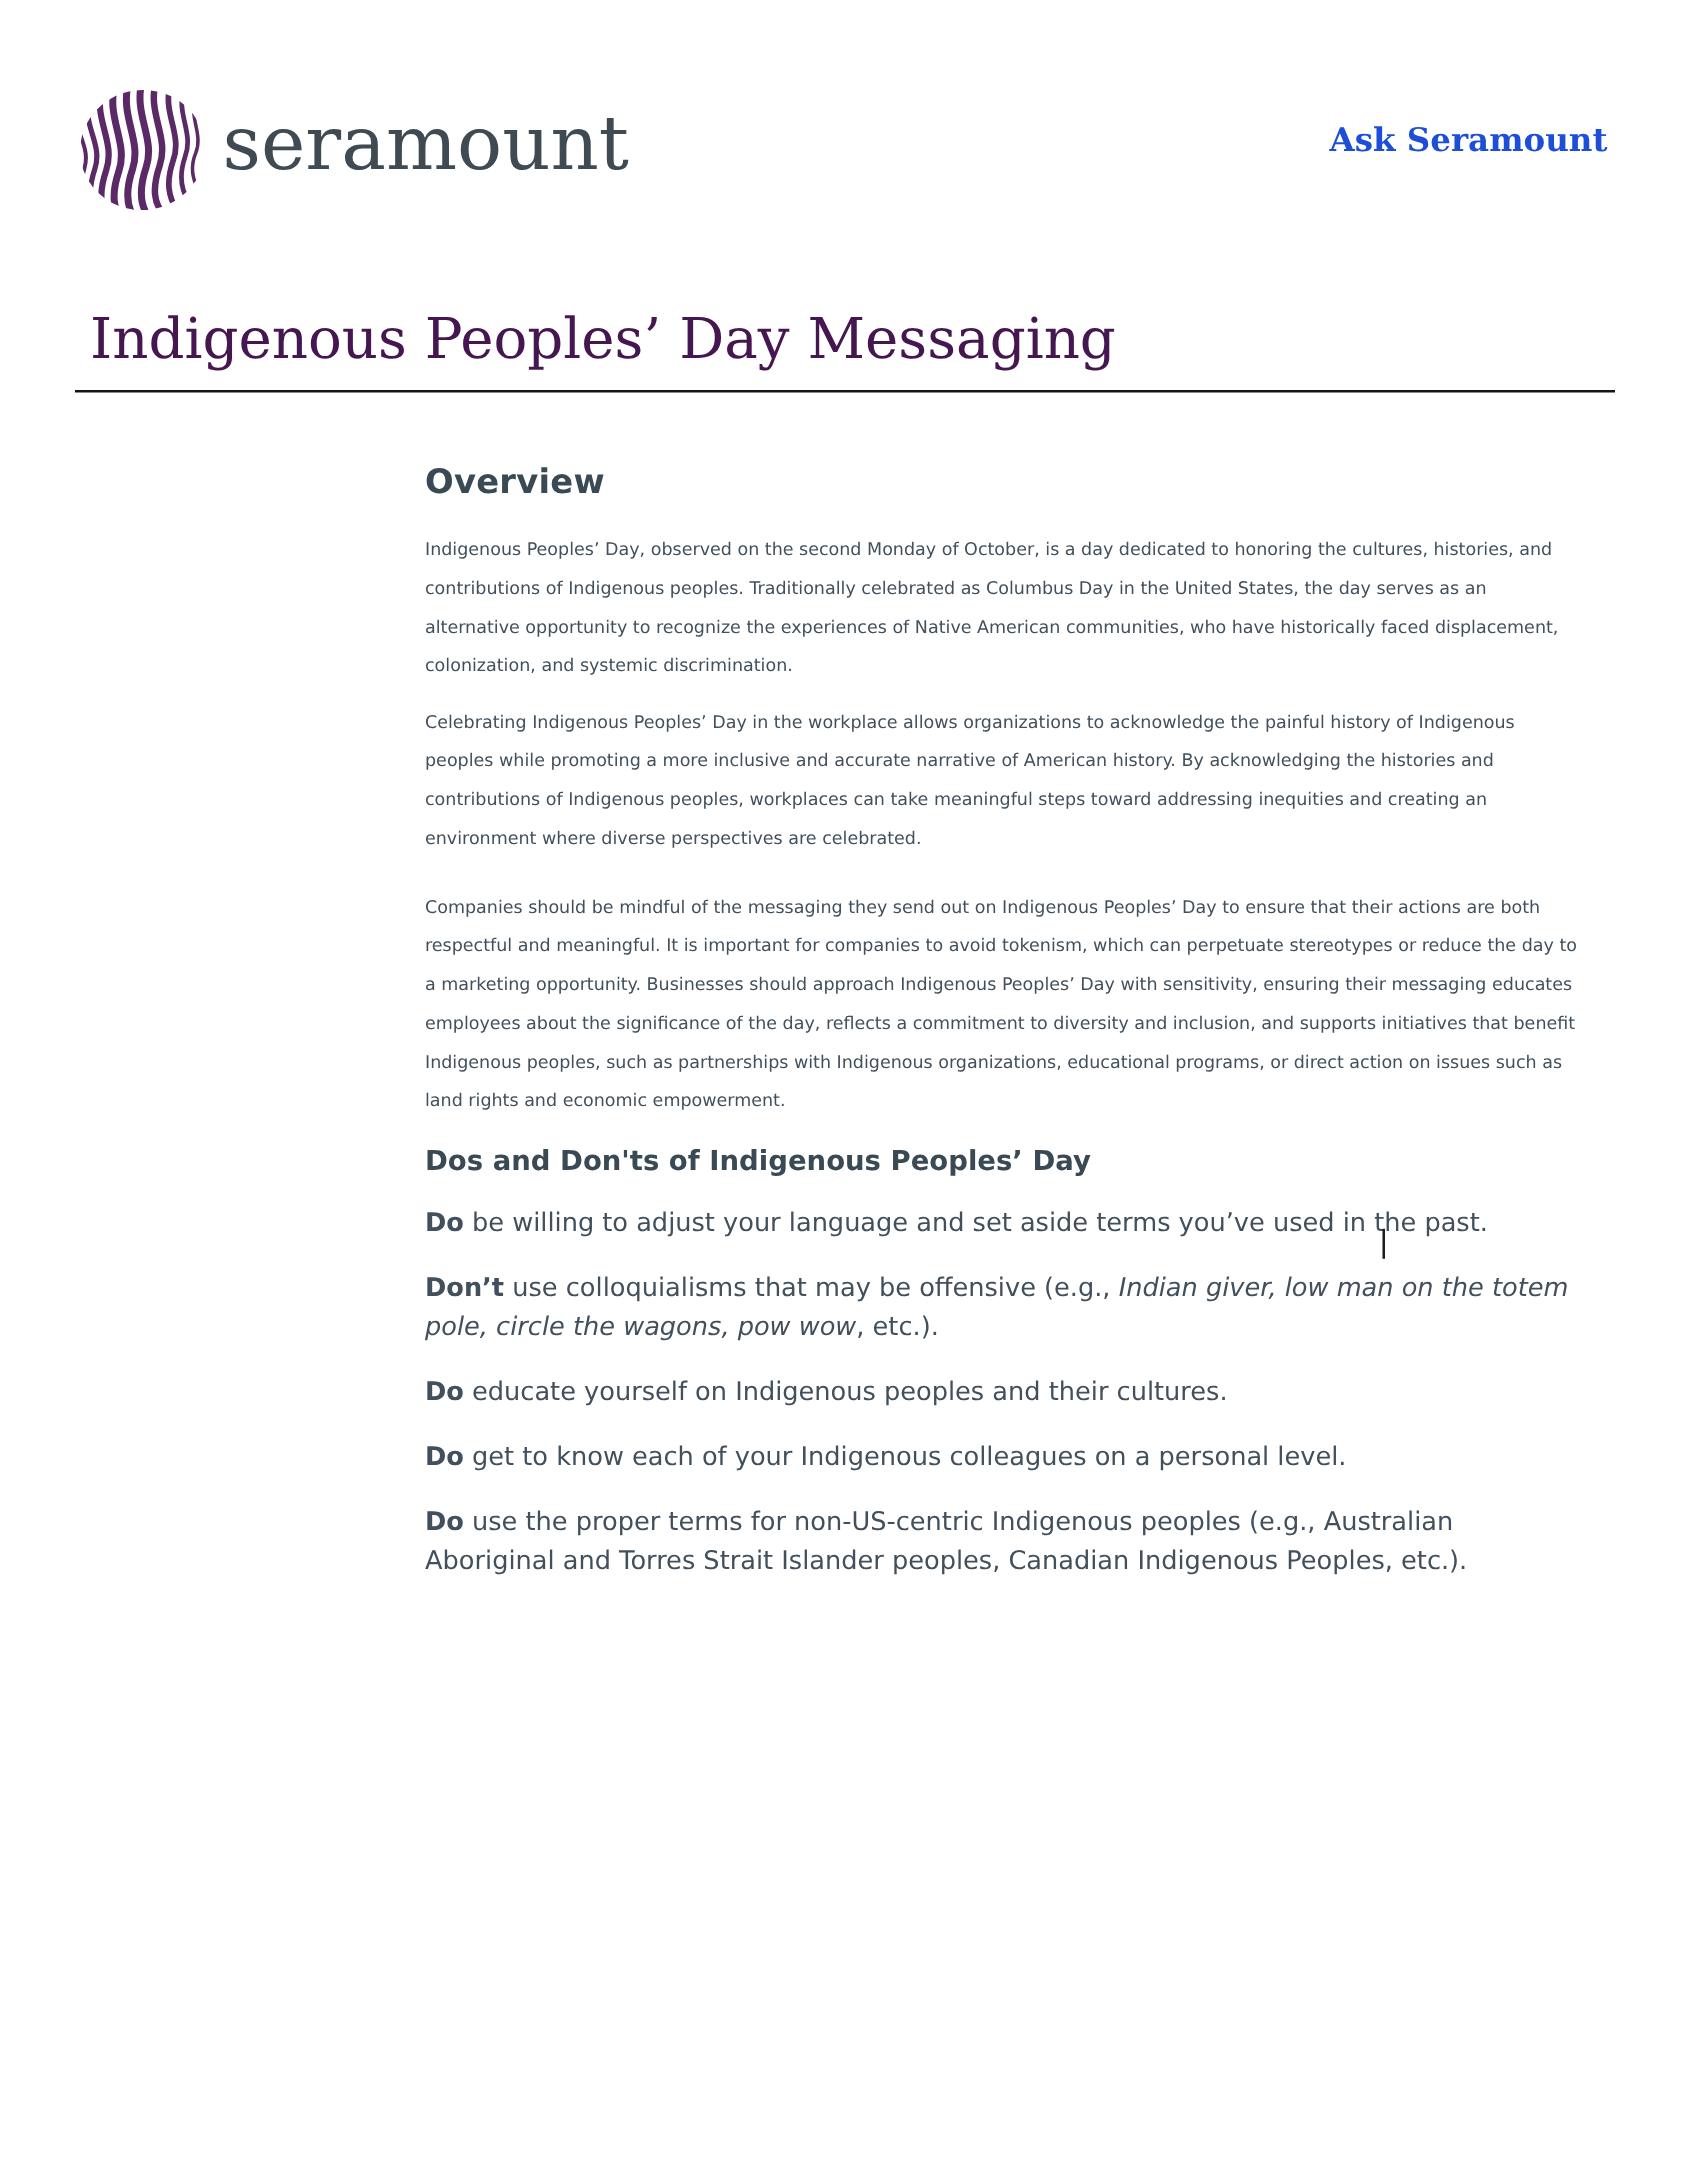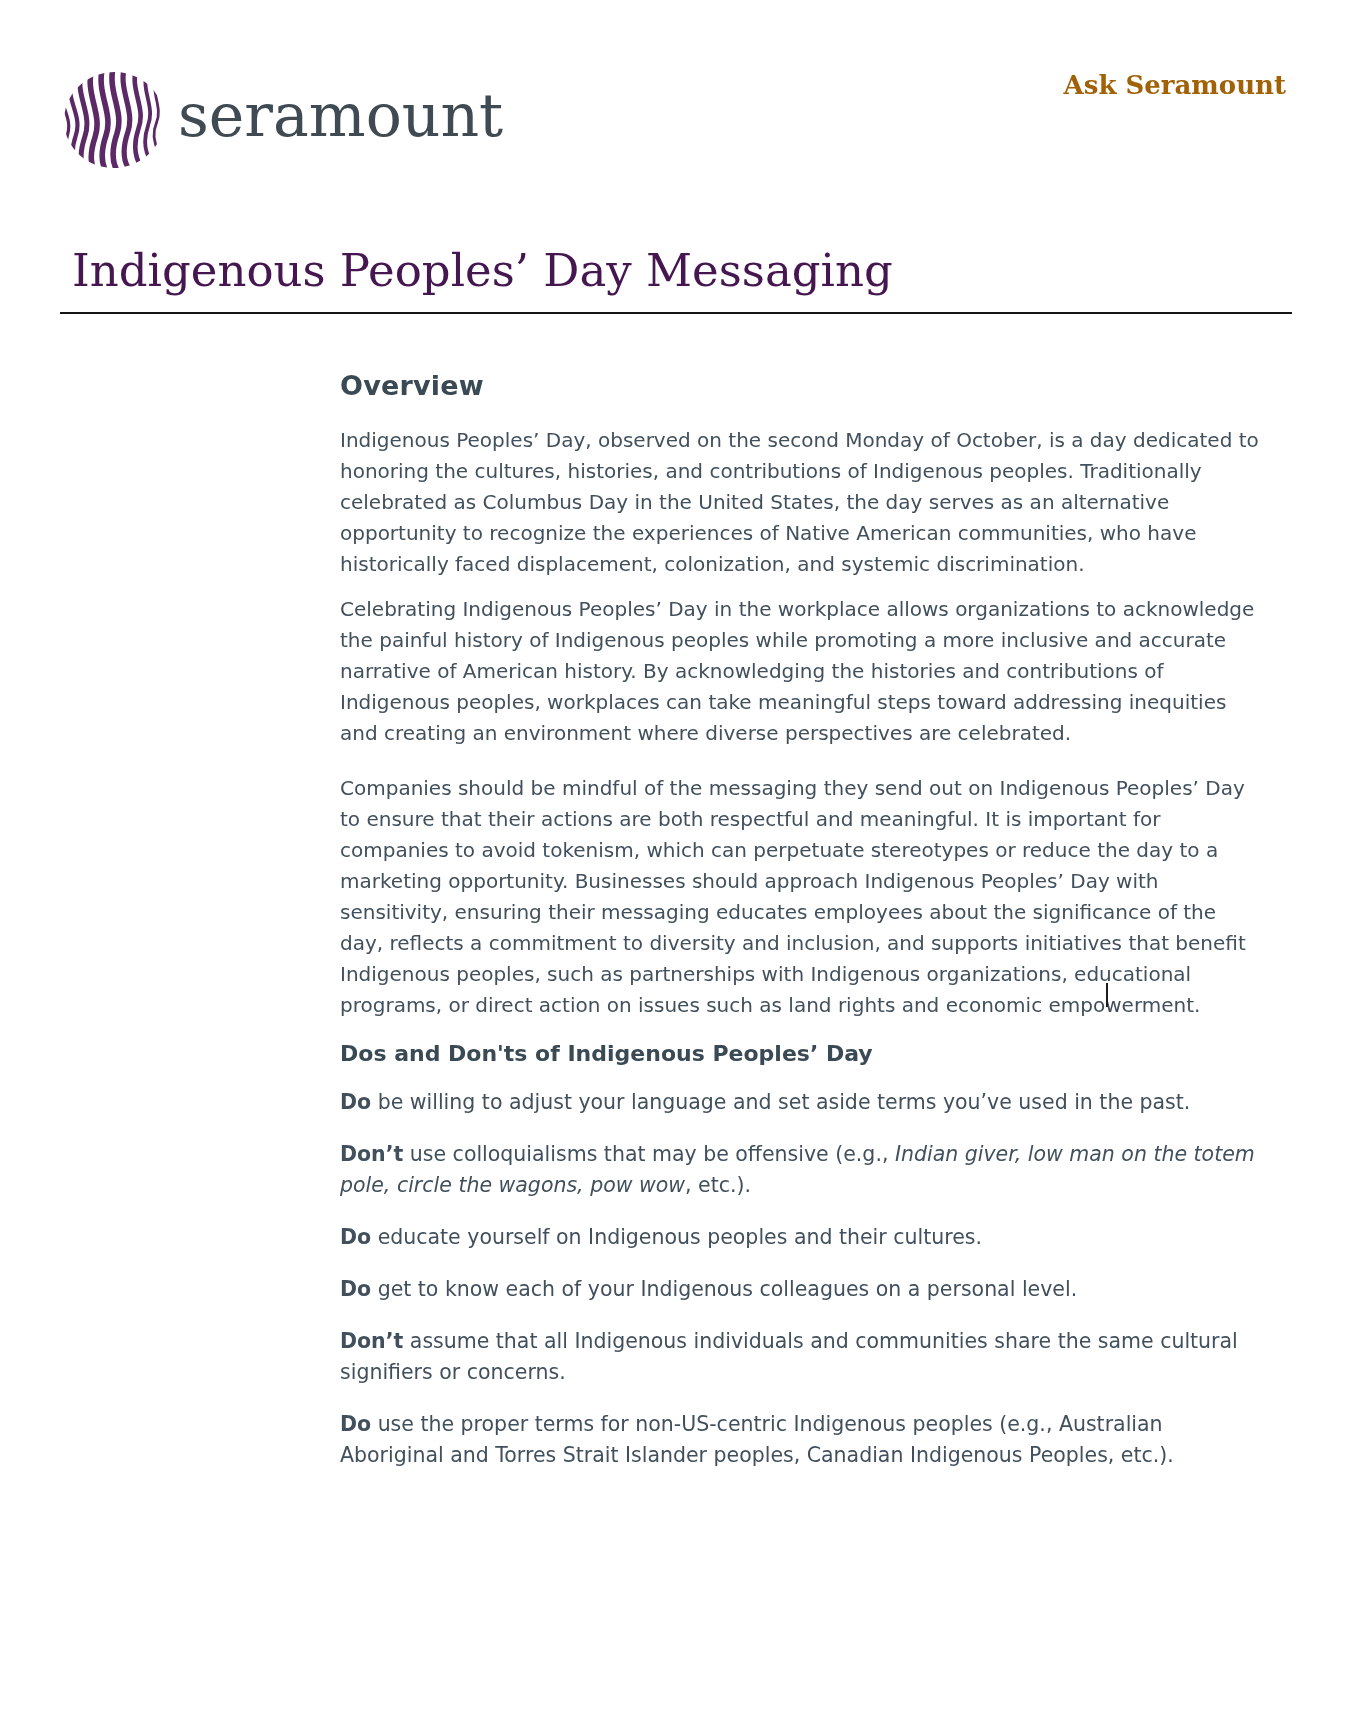--- a/index.html
+++ b/index.html
@@ -32,21 +32,22 @@
     font-size: 60px;
     color: #3f4a52;
     letter-spacing: 0px;
     line-height: 1;
     padding-bottom: 10px;
   }
   .ask-link {
     font-family: "DejaVu Serif", serif;
     font-size: 26px;
     font-weight: 700;
-    color: #a16207;
+    color: #1d4ed8;
+    margin-top: 28px;
     text-decoration: none;
     cursor: pointer;
   }
 
   
   .page-title {
     margin: 76px 60px 0 72px;
     font-family: "DejaVu Serif", serif;
     font-weight: 400;
     font-size: 45px;
@@ -66,21 +67,21 @@
   }
   .content h2 {
     font-size: 27px;
     font-weight: 700;
     color: #3a4a54;
     letter-spacing: 0.2px;
   }
   .sec-overview h2 { margin-top: 56px; }
   .sec-best h2 { margin-top: 44px; }
   .content p {
-    font-size: 20px;
+    font-size: 14px;
     line-height: 31px;
     margin-top: 24px;
     color: #41505c;
   }
   .content p + p { margin-top: 14px; }
   .content h3 {
     font-size: 22px;
     font-weight: 700;
     color: #3a4a54;
     margin-top: 20px;
@@ -152,19 +153,18 @@
 
     <div class="dd-item"><span class="lead">Do</span><span> be willing to adjust your language and set aside terms you’ve used in the past.</span><span class="ital"></span><span></span></div>
 
     <div class="dd-item"><span class="lead">Don’t</span><span> use colloquialisms that may be offensive (e.g., </span><span class="ital">Indian giver, low man on the totem pole, circle the wagons, pow wow</span><span>, etc.).</span></div>
 
     <div class="dd-item"><span class="lead">Do</span><span> educate yourself on Indigenous peoples and their cultures.</span><span class="ital"></span><span></span></div>
 
 
     <div class="dd-item"><span class="lead">Do</span><span> get to know each of your Indigenous colleagues on a personal level.</span><span class="ital"></span><span></span></div>
 
-    <div class="dd-item"><span class="lead">Don’t</span><span> assume that all Indigenous individuals and communities share the same cultural signifiers or concerns.</span><span class="ital"></span><span></span></div>
 
     <div class="dd-item"><span class="lead">Do</span><span> use the proper terms for non-US-centric Indigenous peoples (e.g., Australian Aboriginal and Torres Strait Islander peoples, Canadian Indigenous Peoples, etc.).</span><span class="ital"></span><span></span></div>
   </section>
 </div>
 
 <div class="text-cursor"></div>
 
 </body></html>

